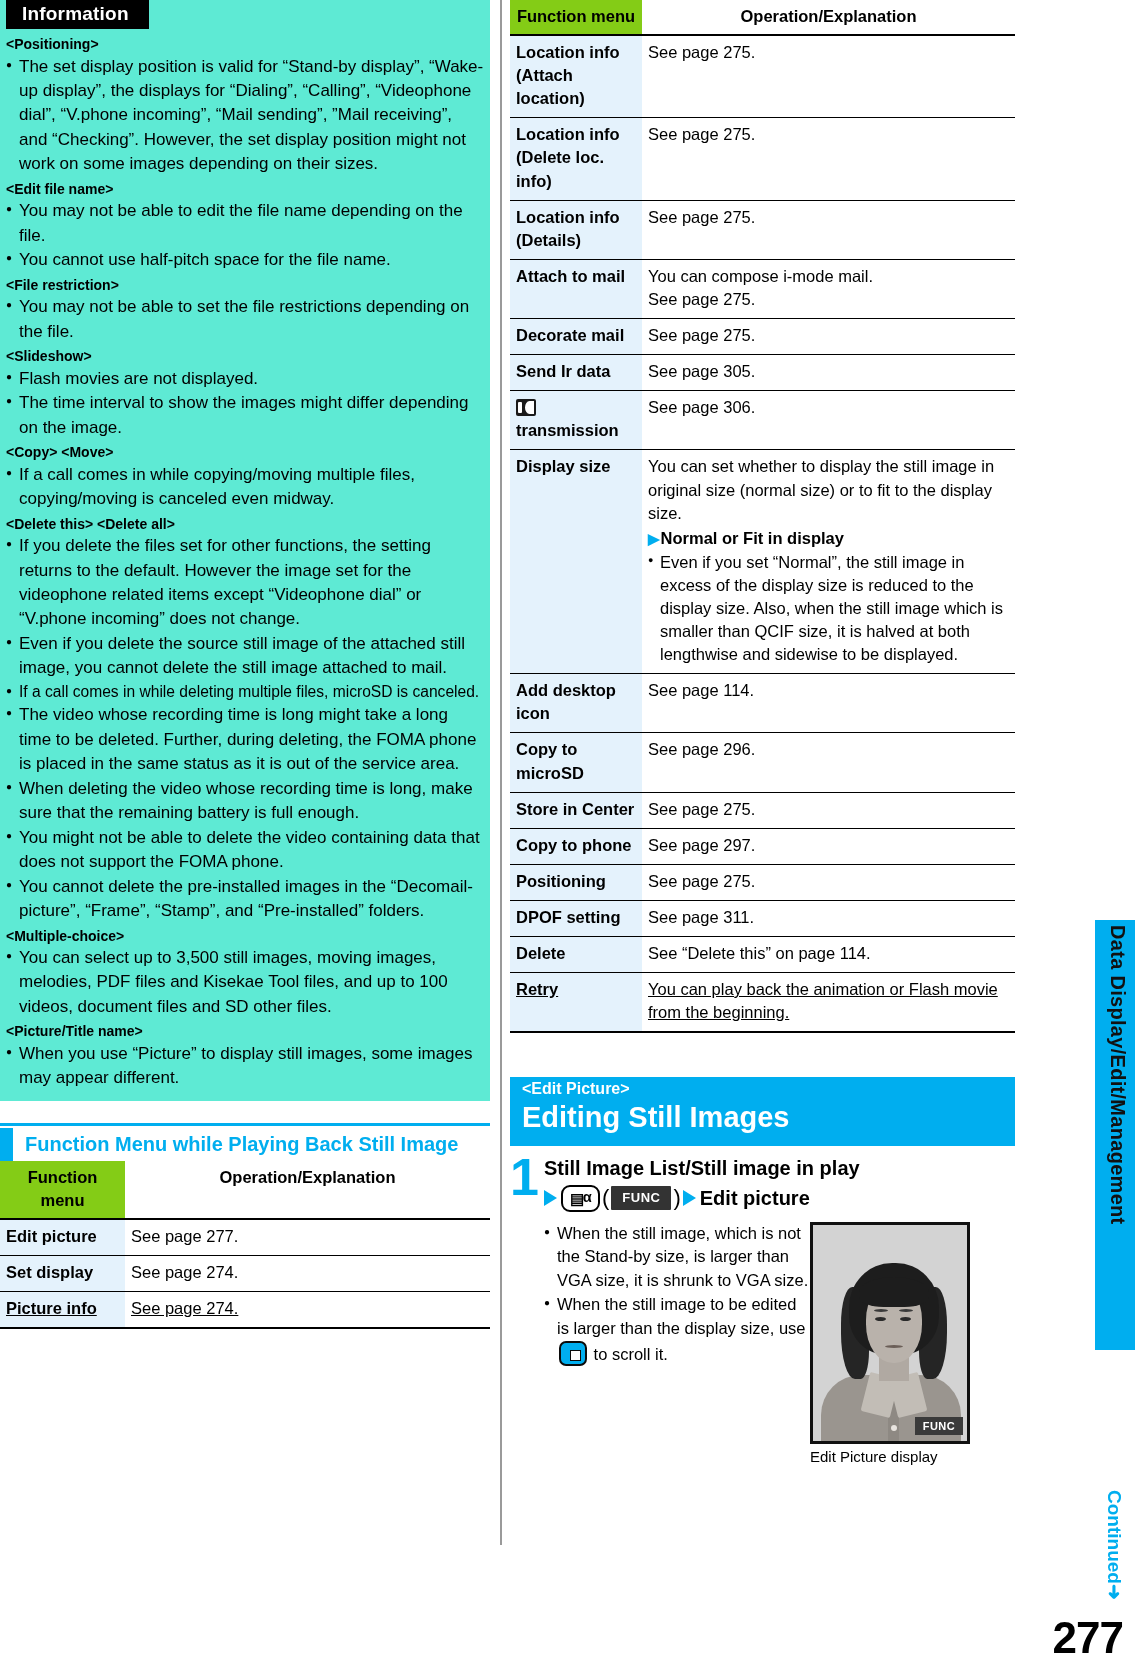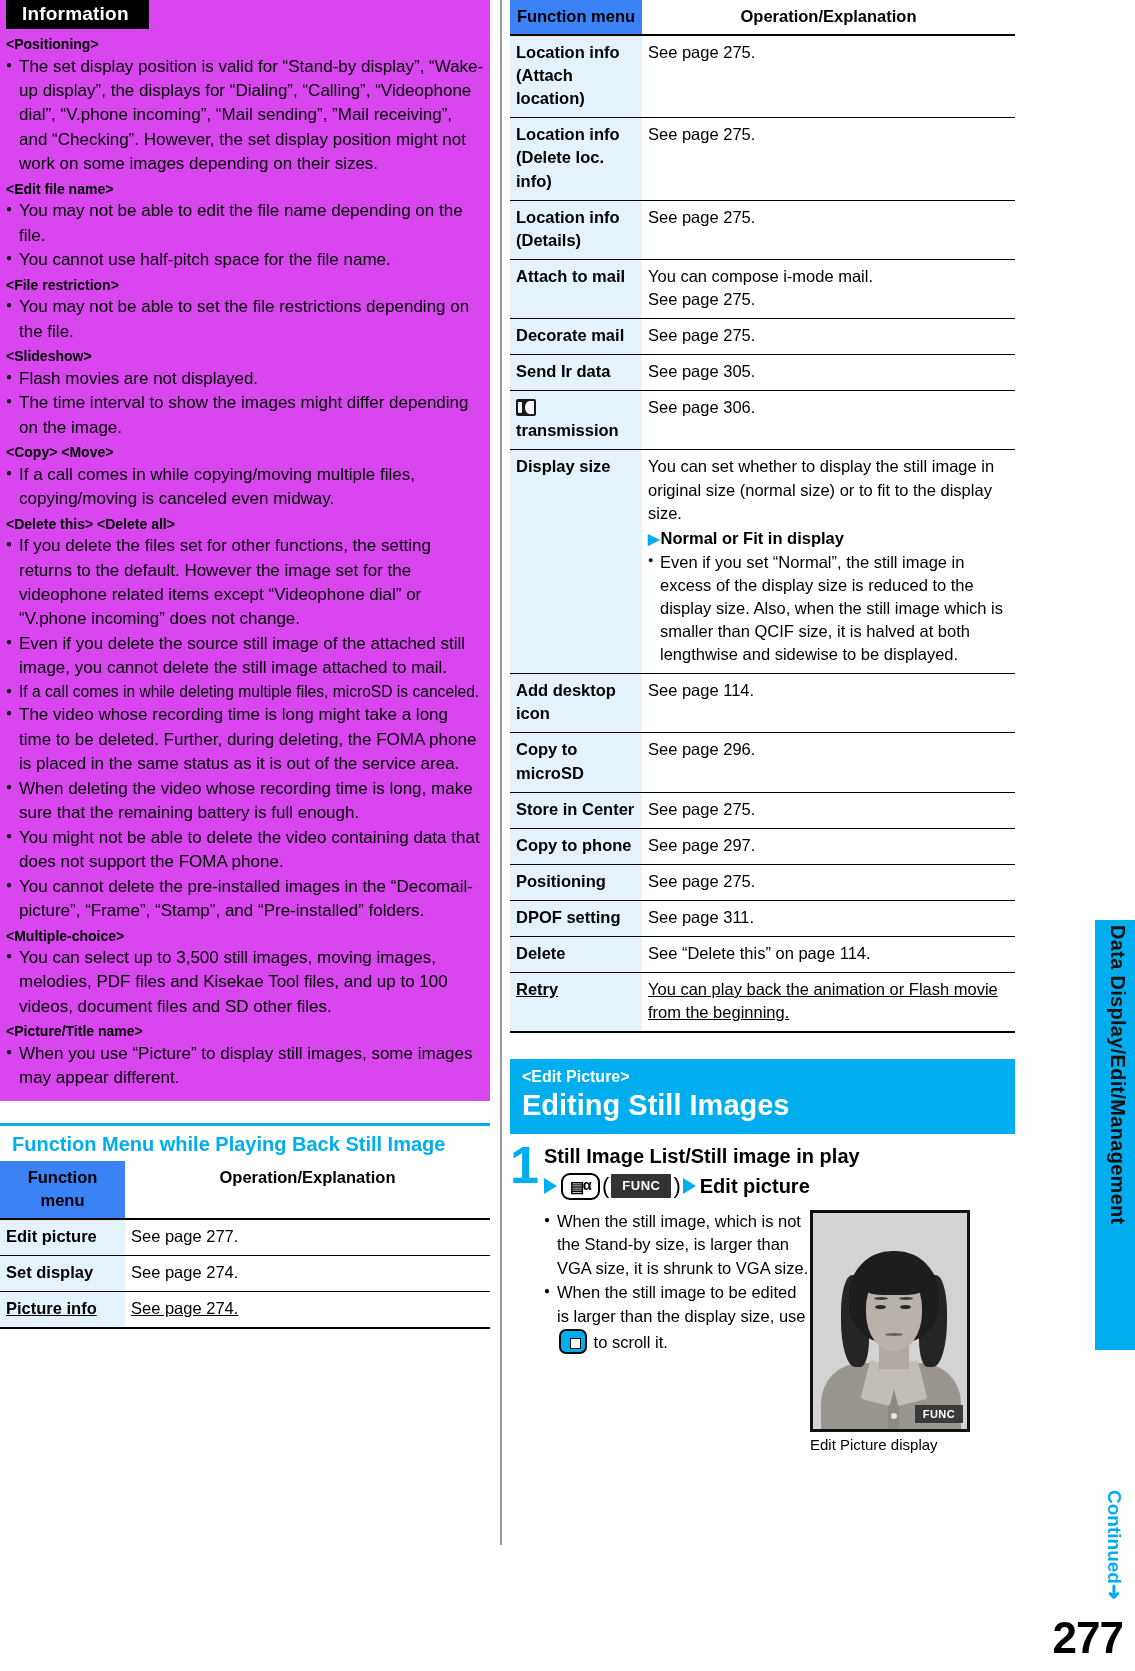--- a/index.html
+++ b/index.html
@@ -19,21 +19,21 @@
   #left-col  { position:absolute; left:0px;   top:0px; width:490px; }
   #right-col { position:absolute; left:510px; top:0px; width:505px; }
 
   .col-divider {
     position:absolute; left:500px; top:0px;
     width:2px; height:1545px; background:#9a9a9a;
   }
 
   
   .info-box {
-    background:#d946ef;
+    background:#5eead4;
     padding:0 6px 10px 6px;
     width:490px;
   }
   .info-tag {
     display:inline-block;
     background:#000; color:#fff;
     font-weight:bold; font-size:19px;
     padding:3px 20px 4px 16px;
     letter-spacing:.2px;
     margin:0 0 3px 0;
@@ -55,41 +55,40 @@
     font-size:10px; line-height:1.9;
   }
   .bullet.small { font-size:15.6px; }
 
   
   .sec-head-wrap {
     margin-top:22px;
     border-top:3px solid #00AEEF;
     display:flex; align-items:stretch;
     padding-top:2px;
-    flex-direction:column;
   }
   .sec-head-bar { width:13px; background:#00AEEF; }
   .sec-head-txt {
     color:#00AEEF; font-weight:bold; font-size:20px;
     padding:5px 0 5px 12px;
   }
 
   
   table.fm {
     width:100%;
     border-collapse:collapse;
     font-size:16.5px;
   }
   table.fm th, table.fm td {
     vertical-align:top;
     padding:5px 6px 7px 6px;
     line-height:1.4;
   }
   table.fm thead th {
-    background:#3b82f6;
+    background:#84cc16;
     font-weight:bold;
     border-bottom:2.5px solid #000;
     padding-top:5px; padding-bottom:6px;
   }
   table.fm thead th.col-op { background:#ffffff; text-align:center; }
   table.fm tbody td.fn {
     background:#e4f2fc;
     font-weight:bold;
     white-space:normal;
   }
@@ -131,22 +130,22 @@
     content:""; position:absolute; left:9px; top:2px;
     width:9px; height:13px;
     border-radius:50% 0 0 50%;
     background:#fff;
   }
 
   
   .edit-block {
     background:#00AEEF;
     color:#fff;
-    margin-top:26px;
-    padding:8px 12px 10px 12px;
+    margin-top:44px;
+    padding:2px 12px 10px 12px;
   }
   .edit-block .sub { font-size:16px; font-weight:bold; line-height:1.2;}
   .edit-block .big { font-size:29px; font-weight:bold; line-height:1.25; margin-top:1px;}
 
   
   .step { display:flex; margin-top:10px; }
   .step-num {
     color:#00AEEF; font-weight:bold; font-size:52px;
     line-height:.82; width:34px; flex:0 0 34px;
     font-family:"Liberation Sans", sans-serif;

